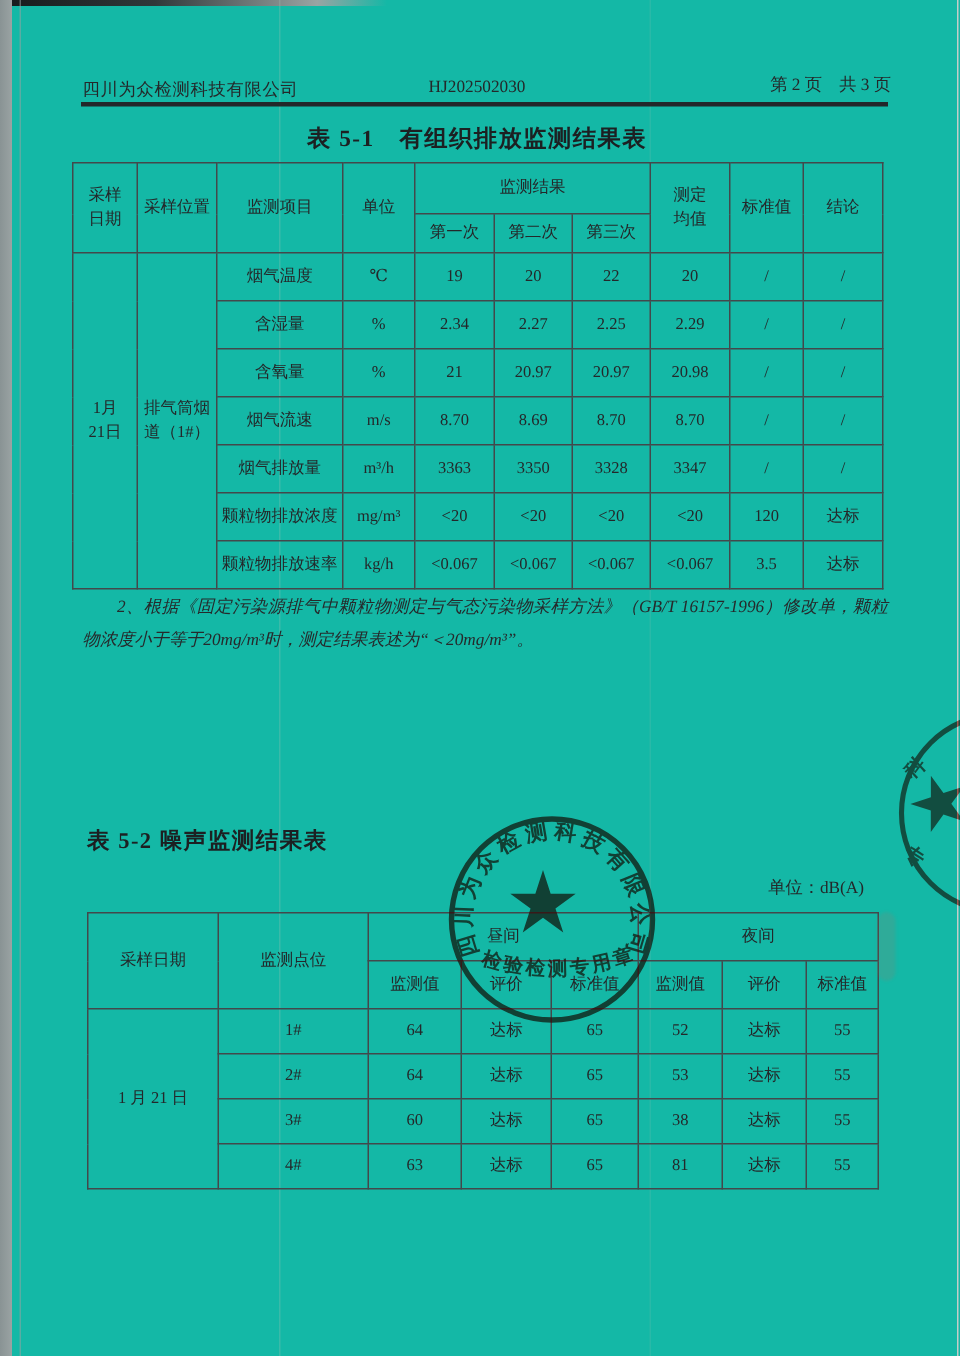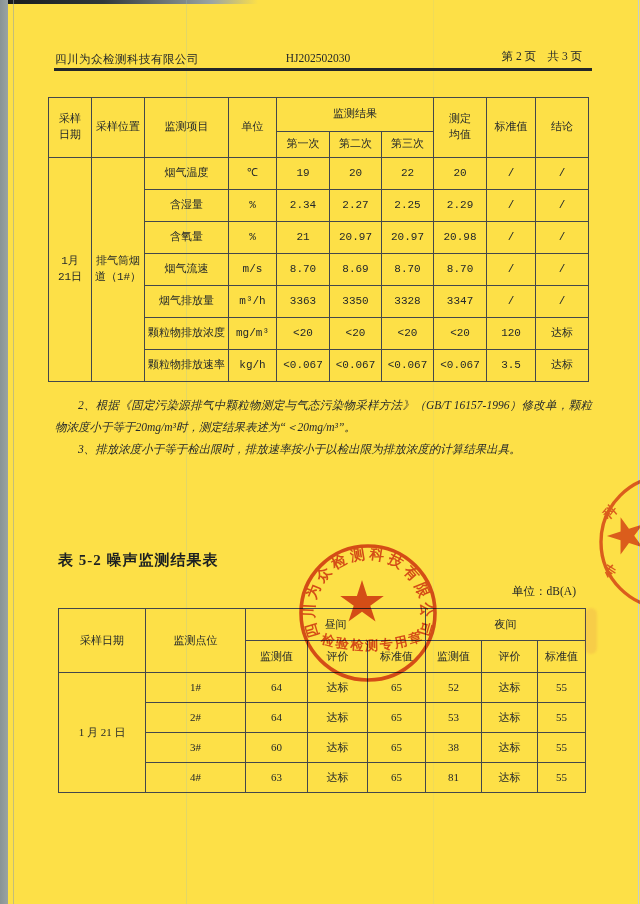--- a/index.html
+++ b/index.html
@@ -3,49 +3,49 @@
 <meta charset="utf-8">
 <style>
   * { margin:0; padding:0; box-sizing:border-box; }
   html,body { width:640px; height:904px; }
   body {
     font-family: "Liberation Serif", "DejaVu Serif", serif;
     background:#f2f4f2;
   }
   #page {
     position:relative; width:640px; height:904px;
-    background:#fde047; overflow:hidden; color:#24282a;
+    background:#14b8a6; overflow:hidden; color:#24282a;
   }
   
   .edge-strip-left { position:absolute; left:0; top:0; width:8px; height:904px;
     background:linear-gradient(to right,#899394,#9aa3a3); }
   .edge-line { position:absolute; top:0; height:904px; width:1px; }
   .topbar { position:absolute; left:0; top:0; height:4px; width:258px;
     background:linear-gradient(to right,#161a1b,#30383a 40%,#9aa4a3 82%,rgba(255,255,255,0)); }
   .edge-line-right { position:absolute; right:1px; top:0; width:1px; height:904px; background:#c4cdc9; }
 
   
   .hdr-company { position:absolute; left:55px; top:52px; font-size:11.5px; letter-spacing:.5px; }
   .hdr-docno  { position:absolute; left:48px; top:52px; width:540px; text-align:center; font-size:11.5px;font-family:Liberation Serif, serif; }
-  .hdr-page   { position:absolute; right:58px; top:49px; font-size:11.5px; }
+  .hdr-page   { position:absolute; right:46px; top:49px; font-size:11.5px; }
   .hdr-rule   { position:absolute; left:54px; top:68px; width:538px; height:3px; background:#23272a; }
 
   
   .t1-title { position:absolute; left:48px; top:82px; width:540px; text-align:center;
     font-size:15.5px; font-weight:bold; letter-spacing:1px; color:#1c2022; }
   .t2-title { position:absolute; left:58px; top:551px; width:527px; text-align:left;
     font-size:15px; font-weight:bold; letter-spacing:1px; color:#1c2022; }
   .t2-unit { position:absolute; right:64px; top:584px; font-size:11.5px;margin-left:19px; }
 
   table { border-collapse:collapse; table-layout:fixed; position:absolute; }
   td { border:1px solid #43484b; text-align:center; vertical-align:middle;
        font-size:11px; line-height:1.45; padding:0 1px; overflow:hidden; }
   .ws-pre { white-space:pre-line; }
 
-  .t1 { left:48px; top:97px; width:540px; border:1.5px solid #3c4144;font-family:Liberation Mono, monospace; }
+  .t1 { left:48px; top:108px; width:540px; border:1.5px solid #3c4144; }
   .t1 tr { height:32px; }
   .t1 tr.hr1 { height:34px; }
   .t1 tr.hr2 { height:26px; }
 
   .t2 { left:58px; top:608px; width:527px; border:1.5px solid #3c4144; }
   .t2 tr { height:30px; }
   .t2 tr.hr { height:32px; }
 
   
   .notes { position:absolute; left:55px; top:394px; width:537px;
@@ -74,20 +74,21 @@
   <div class="edge-line" style="left:13px;background:rgba(150,162,160,.55)"></div>
   <div class="edge-line" style="left:186px;background:rgba(160,195,180,.28)"></div>
   <div class="edge-line" style="left:433px;background:rgba(160,195,180,.15)"></div>
   <div class="edge-line-right"></div>
 
   <div class="hdr-company">四川为众检测科技有限公司</div>
   <div class="hdr-docno">HJ202502030</div>
   <div class="hdr-page">第 2 页　共 3 页</div>
   <div class="hdr-rule"></div>
 
+  <div class="t1-title">表 5-1　有组织排放监测结果表</div>
   <table class="t1">
     <colgroup>
       <col style="width:43px">
         <col style="width:53px">
         <col style="width:84px">
         <col style="width:48px">
       <col style="width:53px">
         <col style="width:52px">
         <col style="width:52px">
         <col style="width:53px">
@@ -184,21 +185,20 @@
       <td>&lt;0.067</td>
       <td>&lt;0.067</td>
       <td>3.5</td>
       <td>达标</td>
     </tr>
   </tbody>
     </table>
 
   <div class="notes">
     <p class="ind">2、根据《固定污染源排气中颗粒物测定与气态污染物采样方法》（GB/T 16157-1996）修改单，颗粒物浓度小于等于20mg/m³时，测定结果表述为“＜20mg/m³”。</p>
-    <p class="ind">3、排放浓度小于等于检出限时，排放速率按小于以检出限为排放浓度的计算结果出具。</p>
   </div>
 
   <div class="t2-title">表 5-2 噪声监测结果表</div>
   <div class="t2-unit">单位：dB(A)</div>
   <table class="t2">
     <colgroup>
       <col style="width:87px">
         <col style="width:100px">
         <col style="width:62px">
         <col style="width:60px">

